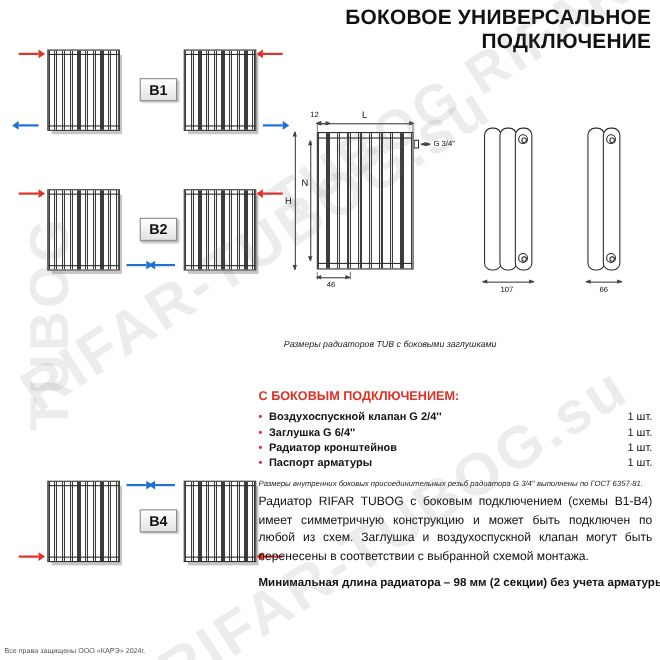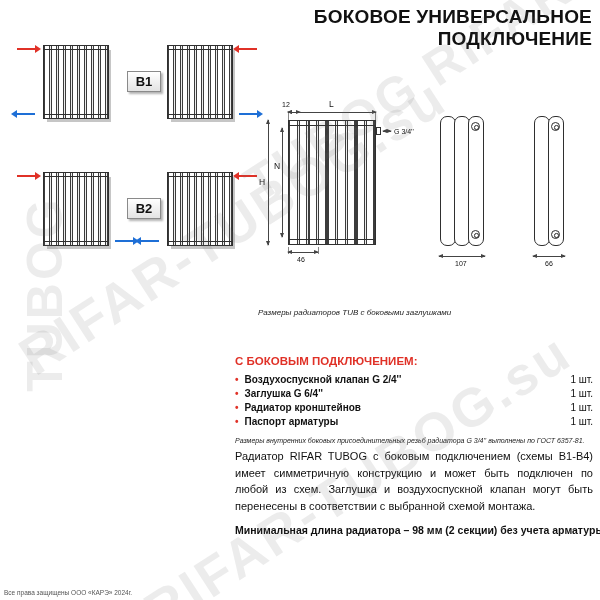--- a/index.html
+++ b/index.html
@@ -115,20 +115,29 @@
     </div>
   <div class="scheme-row r1">
     <div class="rad left"></div>
     <div class="scheme-label">В2</div>
     <div class="rad right"></div>
   <div class="arr supply head-right" style="left: -26px; top: 3px;"></div>
       <div class="arr return head-right" style="left: 72px; top: 68px;"></div>
       <div class="arr supply head-left" style="left: 196px; top: 3px;"></div>
       <div class="arr return head-left" style="left: 98px; top: 68px;"></div>
     </div>
+  <div class="scheme-row r3">
+    <div class="rad left"></div>
+    <div class="scheme-label">В4</div>
+    <div class="rad right"></div>
+  <div class="arr return head-right" style="left: 72px; top: 3px;"></div>
+      <div class="arr supply head-right" style="left: -26px; top: 68px;"></div>
+      <div class="arr return head-left" style="left: 98px; top: 3px;"></div>
+      <div class="arr supply head-left" style="left: 196px; top: 68px;"></div>
+    </div>
 
   <div class="fig">
 
     <div class="fv"></div>
 
     <span class="dimlabel" style="left:23px; top:1px;">12</span>
     <div class="dimh" style="left:30px; top:12px; width:12px;"></div>
     <span class="dimlabel big" style="left:70px; top:0;">L</span>
     <div class="dimh" style="left:30px; top:12px; width:88px;"></div>
     <div class="ext" style="left:30px; top:13px; width:1px; height:7px;"></div>

